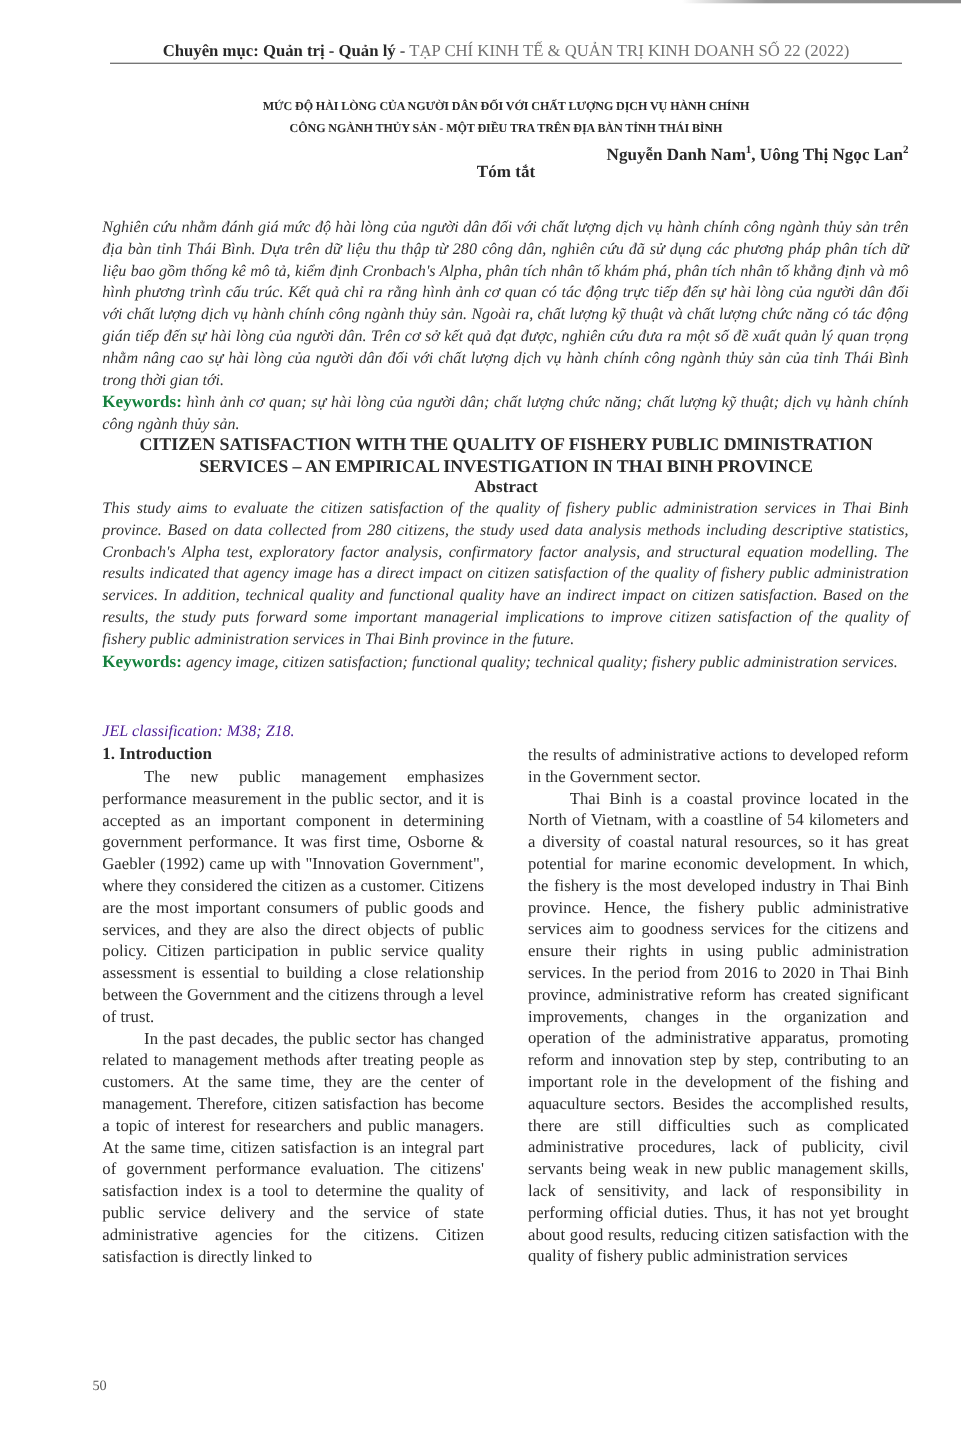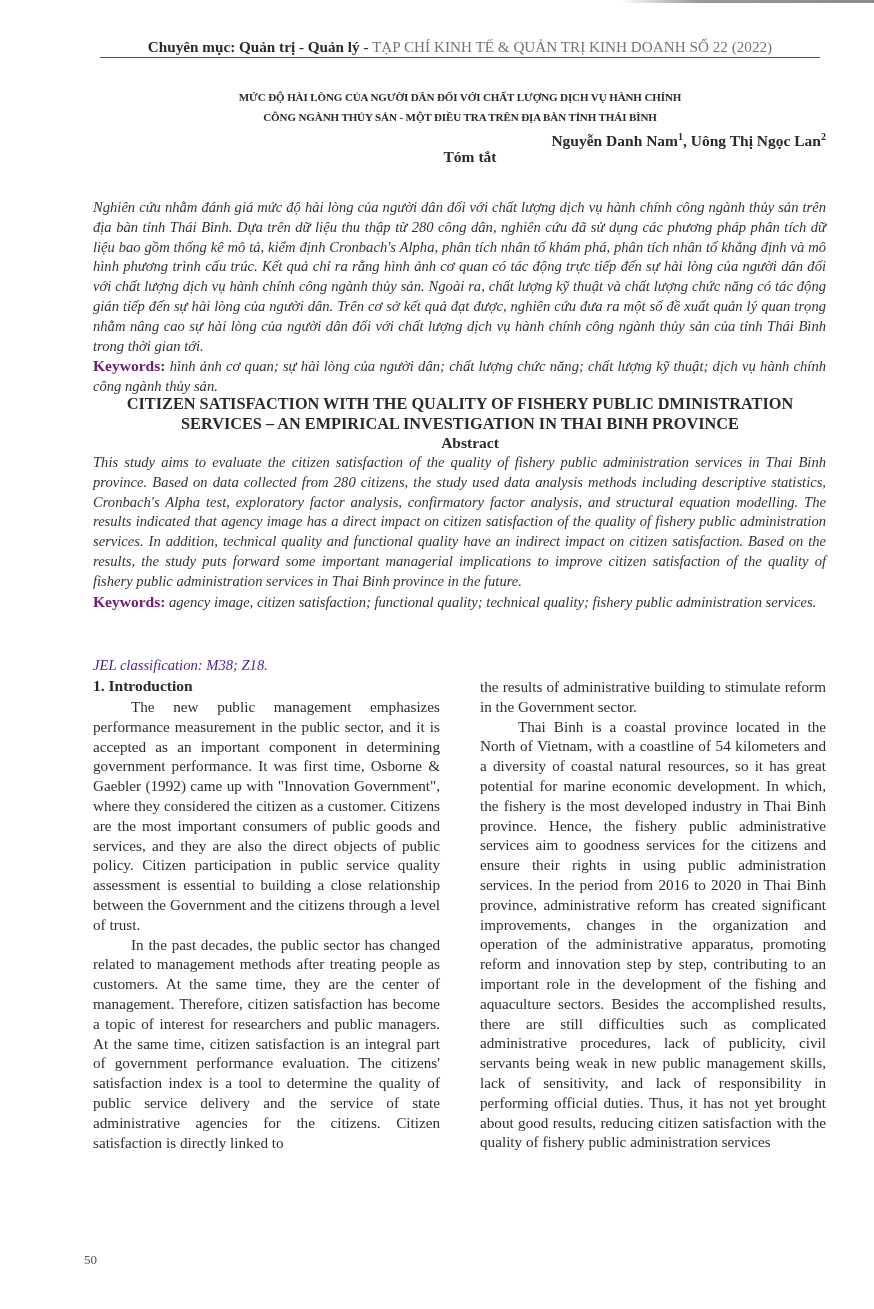--- a/index.html
+++ b/index.html
@@ -23,28 +23,28 @@
   }
   .vn-title {
     position: absolute; left: 90px; top: 87px; width: 740px; text-align: center;
     font-weight: bold; font-size: 11px; line-height: 20px; letter-spacing: -0.1px;
   }
   .authors {
     position: absolute; right: 48px; top: 127px; font-weight: bold; font-size: 15.5px; line-height: 20px;
   }
   .authors sup { font-size: 10px; }
   .section-heading {
-    position: absolute; left: 100px; width: 740px; text-align: center; font-weight: bold;
+    position: absolute; left: 90px; width: 740px; text-align: center; font-weight: bold;
     font-size: 15.5px; line-height: 18px;
   }
   .abstract-text {
     position: absolute; left: 93px; width: 733px; font-style: italic; font-size: 14.6px;
     line-height: 19.8px; text-align: justify; text-align-last: left; color: #333;
   }
-  .kw-label { font-style: normal; font-weight: bold; font-size: 15.5px; color: #701a75; }
+  .kw-label { font-style: normal; font-weight: bold; font-size: 15.5px; color: #15803d; }
   .en-title {
     position: absolute; left: 85px; top: 394px; width: 750px; text-align: center;
     font-weight: bold; font-size: 16.3px; line-height: 20px;
   }
   .jel {
     position: absolute; left: 93px; top: 656px; font-style: italic; font-size: 14.6px; line-height: 19px; color: #4c1d95;
   }
   .intro-heading {
     position: absolute; left: 93px; top: 676px; font-weight: bold; font-size: 15.5px; line-height: 19px;
   }
@@ -102,17 +102,17 @@
 <div class="jel">JEL classification:  M38; Z18.</div>
 
 <div class="intro-heading">1. Introduction</div>
 
 <div class="col col-left">
   <p class="indent">The new public management emphasizes performance measurement in the public sector, and it is accepted as an important component in determining government performance. It was first time, Osborne &amp; Gaebler (1992) came up with "Innovation Government", where they considered the citizen as a customer. Citizens are the most important consumers of public goods and services, and they are also the direct objects of public policy. Citizen participation in public service quality assessment is essential to building a close relationship between the Government and the citizens through a level of trust.</p>
   <p class="indent">In the past decades, the public sector has changed related to management methods after treating people as customers. At the same time, they are the center of management. Therefore, citizen satisfaction has become a topic of interest for researchers and public managers. At the same time, citizen satisfaction is an integral part of government performance evaluation. The citizens' satisfaction index is a tool to determine the quality of public service delivery and the service of state administrative agencies for the citizens. Citizen satisfaction is directly linked to</p>
 </div>
 
 <div class="col col-right">
-  <p>the results of administrative building to stimulate reform in the Government sector.</p>
+  <p>the results of administrative actions to developed reform in the Government sector.</p>
   <p class="indent">Thai Binh is a coastal province located in the North of Vietnam, with a coastline of 54 kilometers and a diversity of coastal natural resources, so it has great potential for marine economic development. In which, the fishery is the most developed industry in Thai Binh province. Hence, the fishery public administrative services aim to goodness services for the citizens and ensure their rights in using public administration services. In the period from 2016 to 2020 in Thai Binh province, administrative reform has created significant improvements, changes in the organization and operation of the administrative apparatus, promoting reform and innovation step by step, contributing to an important role in the development of the fishing and aquaculture sectors. Besides the accomplished results, there are still difficulties such as complicated administrative procedures, lack of publicity, civil servants being weak in new public management skills, lack of sensitivity, and lack of responsibility in performing official duties. Thus, it has not yet brought about good results, reducing citizen satisfaction with the quality of fishery public administration services</p>
 </div>
 
 <div class="page-number">50</div>
 
 </body></html>

